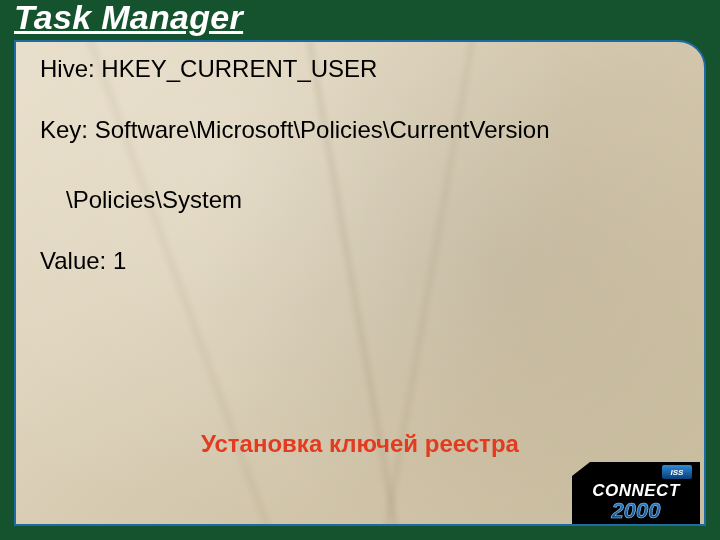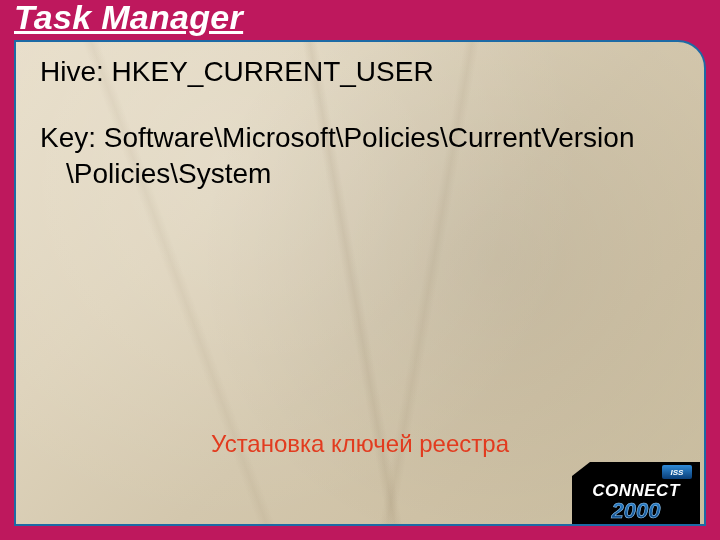--- a/index.html
+++ b/index.html
@@ -8,21 +8,21 @@
     width: 720px;
     height: 540px;
     overflow: hidden;
     font-family: Arial, Helvetica, sans-serif;
     background: #000;
   }
   .slide {
     position: relative;
     width: 720px;
     height: 540px;
-    background: #be185d;
+    background: #14532d;
   }
   
   .title {
     position: absolute;
     left: 14px;
     top: -2px;
     color: #fff;
     font-size: 34px;
     font-weight: bold;
     font-style: italic;
@@ -54,38 +54,40 @@
       linear-gradient(100deg, transparent 58%, rgba(120,100,70,0.08) 59%, transparent 60%),
       linear-gradient(70deg, transparent 28%, rgba(120,100,70,0.07) 29%, transparent 30%);
     pointer-events: none;
   }
   .body-text {
     position: absolute;
     left: 24px;
     top: 12px;
     right: 20px;
     color: #000;
-    font-size: 28px;
+    font-size: 24px;
     line-height: 1.28;
   }
   .body-text .para {
     margin-bottom: 30px;
   }
   .body-text .key-cont {
     padding-left: 26px;
     display: block;
+    margin-top: 40px;
   }
   .footer-text {
     position: absolute;
     left: 0;
     right: 0;
     bottom: 66px;
     text-align: center;
     color: #e23b1f;
     font-size: 24px;
+    font-weight: bold;
   }
   
   .logo {
     position: absolute;
     right: 4px;
     bottom: 0px;
     width: 128px;
     height: 62px;
   }
   .logo svg { width: 100%; height: 100%; display:block; }
@@ -104,20 +106,23 @@
         <span>Hive: </span><span>HKEY_CURRENT_USER</span>
       </div>
 
       <div class="para">
         <span>Key: </span><span>Software\Microsoft\Policies\CurrentVersion</span>
         <span class="key-cont">\Policies\System</span>
       </div>
 
 
 
+      <div class="para" style="margin-bottom:0;">
+        <span>Value: </span><span>1</span>
+      </div>
 
     </div>
 
     <div class="footer-text">Установка ключей реестра</div>
 
     <div class="logo">
       <svg viewBox="0 0 128 62">
         <defs>
           <linearGradient id="lg" x1="0" y1="0" x2="0" y2="1">
             <stop offset="0" stop-color="#2f8bd8"></stop>

